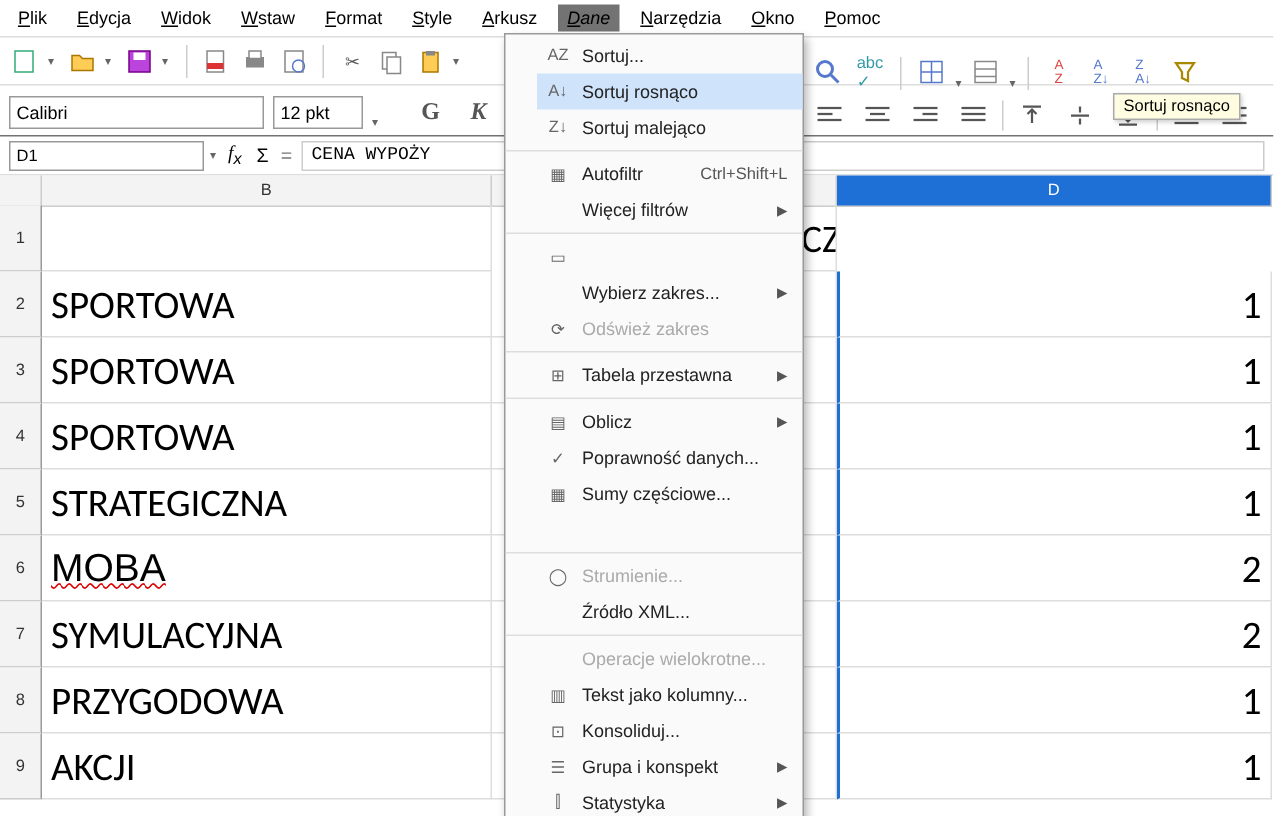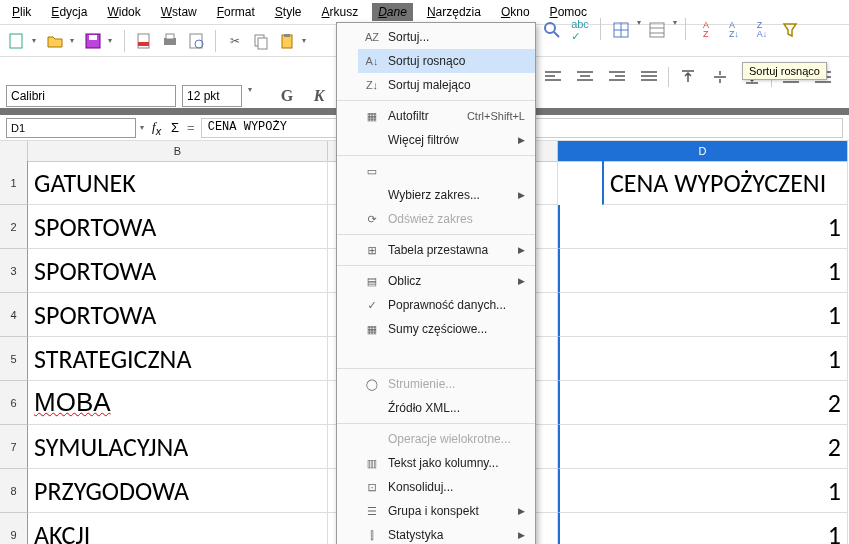--- a/index.html
+++ b/index.html
@@ -11,21 +11,21 @@
 .menubar span:first-letter { text-decoration: underline; }
 .menubar .active { background: #737373; font-style: italic; }
 
 
 .toolbar { display: flex; align-items: center; gap: 4px; padding: 4px 6px; border-bottom: 1px solid #ddd; height: 32px; }
 .toolbar .sep { width: 1px; height: 22px; background: #ccc; margin: 0 4px; }
 .toolbar .btn { width: 22px; height: 22px; display: flex; align-items: center; justify-content: center; color: #555; }
 .toolbar .drop { width: 8px; font-size: 8px; color: #666; }
 
 
-.fmtbar { display: flex; align-items: flex-start; gap: 6px; padding: 4px 6px; border-bottom: 7px solid #737373; height: 34px; margin-top: 24px; }
+.fmtbar { display: flex; align-items: flex-end; gap: 6px; padding: 4px 6px; border-bottom: 1px solid #737373; height: 34px; }
 .fmtbar select, .fmtbar input { font-size: 12px; padding: 2px 4px; border: 1px solid #999; background: #fff; }
 .fmtbar .font-name { width: 170px; height: 22px; }
 .fmtbar .font-size { width: 60px; height: 22px; }
 .fmtbar .btn { width: 26px; height: 22px; display:flex; align-items:center; justify-content:center; font-weight:bold; color:#555; }
 
 
 .refbar { display: flex; align-items: center; gap: 4px; padding: 2px 6px; border-bottom: 1px solid #ddd; height: 26px; }
 .refbar .cellname { width: 130px; height: 20px; border: 1px solid #999; padding: 1px 4px; font-size: 11px; }
 .refbar .fx { font-style: italic; font-family: serif; font-size: 13px; padding: 0 4px; }
 .refbar .sig { font-size: 13px; padding: 0 2px; }
@@ -52,21 +52,21 @@
 .dropdown .item .ico { width: 20px; height: 18px; display:flex; align-items:center; justify-content:center; font-size: 11px; color: #666; }
 .dropdown .item .lbl { flex: 1; }
 .dropdown .item .sc { color: #555; font-size: 11px; }
 .dropdown .item .arrow { font-size: 9px; color: #555; }
 .dropdown hr { border: none; border-top: 1px solid #ddd; margin: 3px 0; }
 
 
 .tooltip { position:absolute; top: 62px; left: 742px; background: #fffde1; border:1px solid #aaa; padding: 2px 6px; font-size: 11px; z-index: 60; box-shadow: 1px 1px 3px rgba(0,0,0,.2); }
 
 
-.rt-icons { position:absolute; top: 18px; left: 540px; display:flex; gap: 4px; align-items:flex-start; height: 32px; }
+.rt-icons { position:absolute; top: 28px; left: 540px; display:flex; gap: 4px; align-items:flex-end; height: 32px; }
 .rt-icons .btn2 { width: 24px; height:24px; display:flex; align-items:center; justify-content:center; color:#555; font-size: 12px; }
 
 
 .align-icons { position:absolute; top: 62px; left: 540px; display:flex; gap:6px; align-items:center; height:30px; }
 .align-icons .abtn { width:26px; height:22px; display:flex; align-items:center; justify-content:center; }
 .align-icons svg { stroke:#555; }
 </style>
 </head>
 <body>
 
@@ -264,21 +264,20 @@
 <div class="sheet">
   <div class="colhdrs">
       <div></div>
       <div>B</div>
       <div></div>
       <div class="selected">D</div>
     </div>
   <div class="rows">
       <div class="row r1">
         <div class="rh">1</div>
-        <div class="cell">GATUNEK</div>
         <div class="cell"></div>
         <div class="cell  seld" style="border-left: 2px solid rgb(30, 111, 214); margin-left: 44px;">CENA WYPOŻYCZENI</div>
       </div>
       <div class="row r2">
         <div class="rh">2</div>
         <div class="cell">SPORTOWA</div>
         <div class="cell"></div>
         <div class="cell right seld" style="border-left: 2px solid rgb(30, 111, 214);">1</div>
       </div>
       <div class="row r3">

